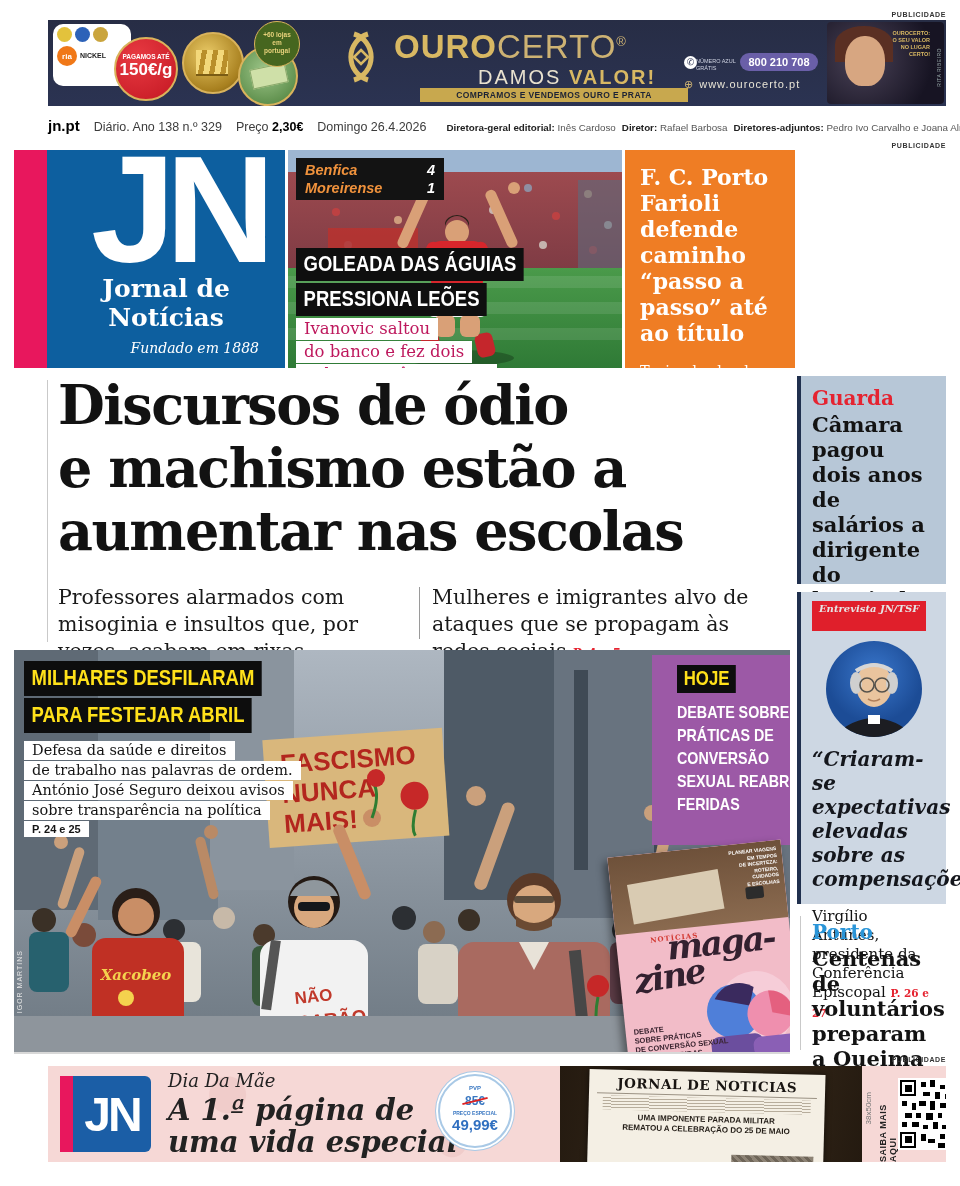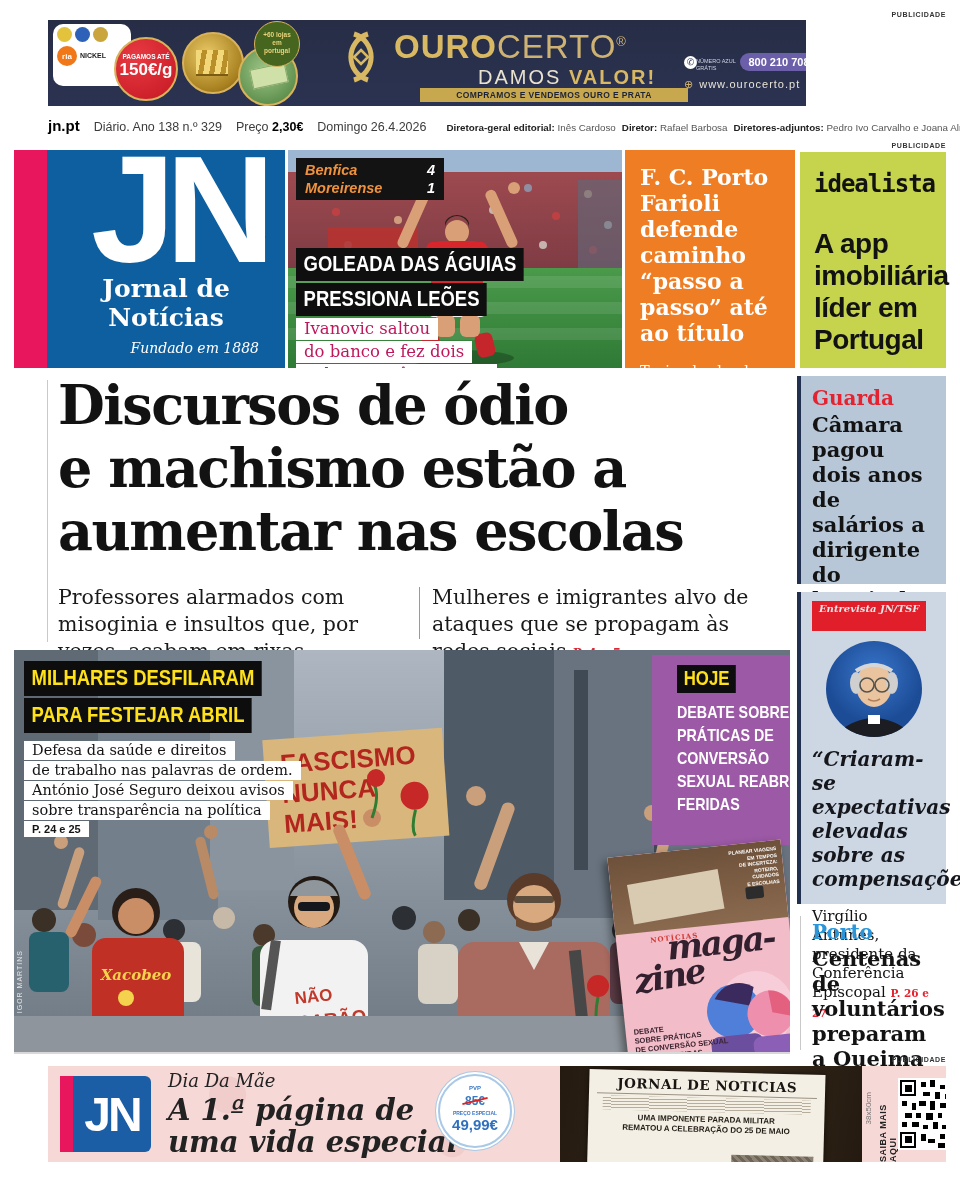--- a/index.html
+++ b/index.html
@@ -5,21 +5,21 @@
   html,body{margin:0;padding:0;background:#fff;}
   #canvas{position:relative;width:960px;height:1186px;background:#fff;overflow:hidden;
           font-family:"Liberation Sans",sans-serif;color:#111;}
   .abs{position:absolute;}
   .serif{font-family:"DejaVu Serif","Liberation Serif",serif;}
   .cond{transform:scaleX(.84);transform-origin:0 50%;}
   .pub{font-size:7px;font-weight:700;letter-spacing:.6px;color:#333;}
   .vtext{writing-mode:vertical-rl;transform:rotate(180deg);}
 
   
-  .topad{left:48px;top:20px;width:758px;height:86px;background:linear-gradient(#272d45,#2b3352);overflow:hidden;}
+  .topad{left:48px;top:20px;width:898px;height:86px;background:linear-gradient(#272d45,#2b3352);overflow:hidden;}
   .ta-logos{left:5px;top:4px;width:70px;height:56px;background:#fff;border-radius:10px;padding:3px 4px;}
   .ta-logorow{display:flex;gap:3px;}
   .ta-chip{width:15px;height:15px;border-radius:50%;}
   .ta-ria{width:20px;height:20px;border-radius:50%;background:#f07818;color:#fff;font-size:8px;font-weight:700;
           display:flex;align-items:center;justify-content:center;margin-top:4px;}
   .ta-nickel{font-size:7px;font-weight:800;color:#222;margin-top:10px;margin-left:3px;}
   .ta-badge{left:66px;top:17px;width:64px;height:64px;border-radius:50%;background:radial-gradient(circle at 35% 30%,#e83a42,#c31722);
             border:2px solid #d9b35c;color:#fff;text-align:center;padding-top:14px;box-sizing:border-box;}
   .ta-badge .k{font-size:6.5px;font-weight:700;}
   .ta-badge .p{font-size:17px;font-weight:800;}
@@ -320,24 +320,20 @@
 
     </div>
   </div>
 
   <div class="abs fcporto serif">
     <div class="k">F. C. Porto</div>
     <div class="h">Farioli defende caminho “passo a passo” até ao título</div>
     <div class="s"><span>Treinador lembra dificuldades históricas em vencer o Estrela da Amadora </span><span class="pr">P. 44</span></div>
   </div>
 
-  <div class="abs idealista">
-    <div class="b">idealista</div>
-    <div class="t">A app imobiliária líder em Portugal</div>
-  </div>
 
   <div class="abs leadrule"></div>
   <div class="abs lead serif">
     <div>Discursos de ódio</div>
     <div>e machismo estão a</div>
     <div>aumentar nas escolas</div>
   </div>
   <div class="abs deckL serif">Professores alarmados com misoginia e insultos que, por vezes, acabam em rixas</div>
   <div class="abs deckDiv"></div>
   <div class="abs deckR serif"><span>Mulheres e imigrantes alvo de ataques que se propagam às redes sociais </span><span class="pref">P. 4 e 5</span></div>

